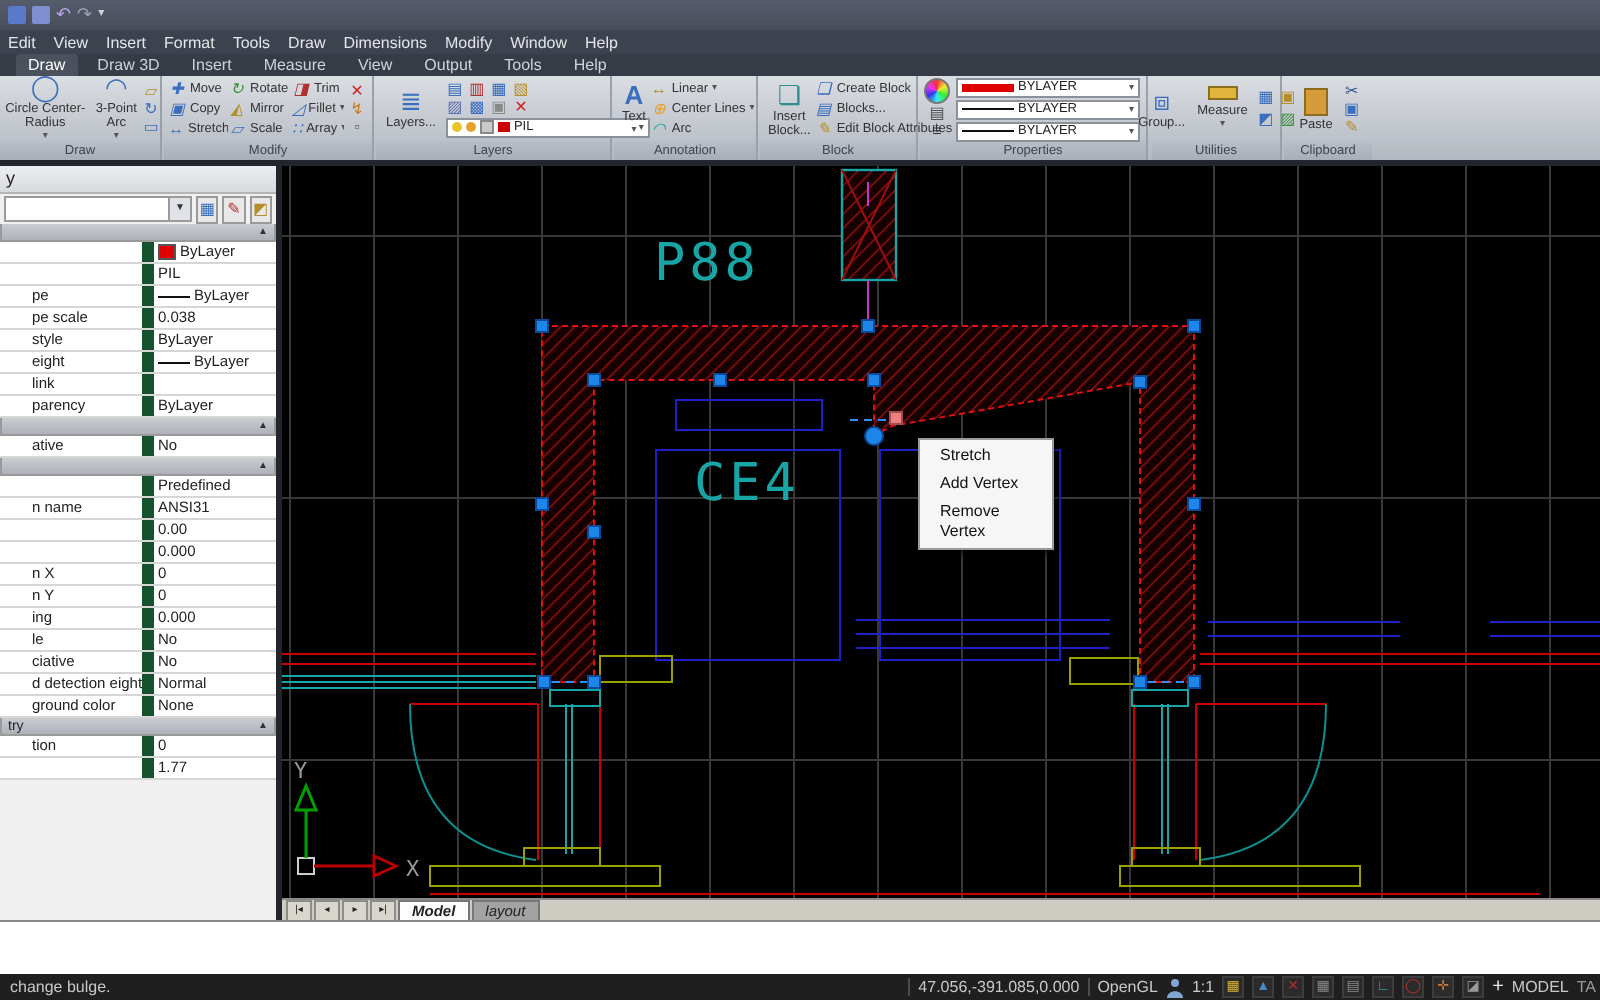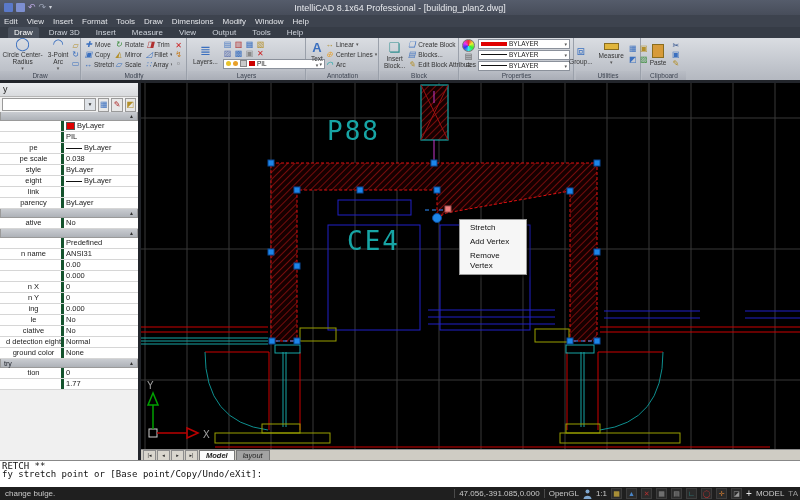--- a/index.html
+++ b/index.html
@@ -55,22 +55,22 @@
   .pcombo{flex:0 0 92px;height:11px;background:#fff;border:1px solid #9a9a9a;position:relative;}
   .pcombo .dd{position:absolute;right:0;top:0;width:10px;height:100%;background:#dfe3e8;
     border-left:1px solid #9a9a9a;font-size:5px;text-align:center;line-height:11px;color:#333;}
   .ptbtn{width:13px;height:12px;border:1px solid #9a9a9a;background:#e8e8e8;
     font-size:8px;line-height:12px;text-align:center;}
   .psec{height:9px;background:linear-gradient(#c9ccd1,#aeb2b8);display:flex;align-items:center;
     font-size:7px;color:#20242c;padding:0 3px;border:1px solid #9a9a9a;border-top:none;box-sizing:border-box;}
   .psec .tri{margin-left:auto;font-size:5px;color:#333;}
   .prow{height:10px;display:flex;border-bottom:1px solid #d6d6d6;background:#fff;
     font-size:7.5px;color:#222;}
-  .plabel{flex:0 0 55px;padding-left:6px;line-height:10px;border-right:3px solid #14532d;
-    overflow:hidden;white-space:nowrap;text-align:center;}
+  .plabel{flex:0 0 55px;padding-left:16px;line-height:10px;border-right:6px solid #14532d;
+    overflow:hidden;white-space:nowrap;}
   .pvalue{flex:1;display:flex;align-items:center;gap:2px;padding-left:2px;line-height:10px;
     overflow:hidden;white-space:nowrap;}
   .sw{width:7px;height:6px;display:inline-block;border:1px solid #555;}
   .lng{width:16px;height:1px;background:#111;display:inline-block;}
   
   .cadcanvas{position:absolute;left:141px;top:83px;width:659px;height:366px;background:#000;}
   .ctxmenu{position:absolute;left:318px;top:136px;width:66px;background:#f6f6f6;
     border:1px solid #9a9a9a;box-shadow:2px 2px 3px rgba(0,0,0,.6);padding:1px 0;}
   .ctxmenu div{font-size:8px;color:#111;padding:2px 4px 2px 10px;line-height:10px;}
   
@@ -96,21 +96,20 @@
   .stic{width:11px;height:11px;background:#2b2b2b;border:1px solid #3d3d3d;
     font-size:7px;line-height:10px;text-align:center;display:inline-block;box-sizing:border-box;}
   .plus{color:#e8e8e8;font-size:10px;}
 </style>
 </head>
 <body>
 
 <div class="screen">
 
   <div class="titlebar">
-    <div class="title-text">IntelliCAD 8.1x64 Professional  - [building_plan2.dwg]</div>
     <div class="qat">
       <span class="qic" style="background:#5a79c9"></span>
       <span class="qic" style="background:#7d8fd0"></span>
       <span class="qg">↶</span>
       <span class="qg" style="color:#9aa2b5">↷</span>
       <span class="qg" style="font-size:6px;color:#cfd3da">▾</span>
     </div>
   </div>
 
   <div class="menubar">
@@ -661,24 +660,20 @@
   <div class="sheettabs">
     <span class="navb">|◂</span>
     <span class="navb">◂</span>
     <span class="navb">▸</span>
     <span class="navb">▸|</span>
     <span class="stab active">Model</span>
     <span class="stab">layout</span>
   </div>
 
   <div class="cmd">
-    <div class="hist">
-      <div>RETCH **</div>
-      <div>fy stretch point or [Base point/Copy/Undo/eXit]:</div>
-    </div>
   </div>
 
   <div class="status">
     <span class="msg">change bulge.</span>
     <div class="right">
       <span class="vsep"></span>
       <span>47.056,-391.085,0.000</span>
       <span class="vsep"></span>
       <span>OpenGL</span>
       <svg width="9" height="10">

